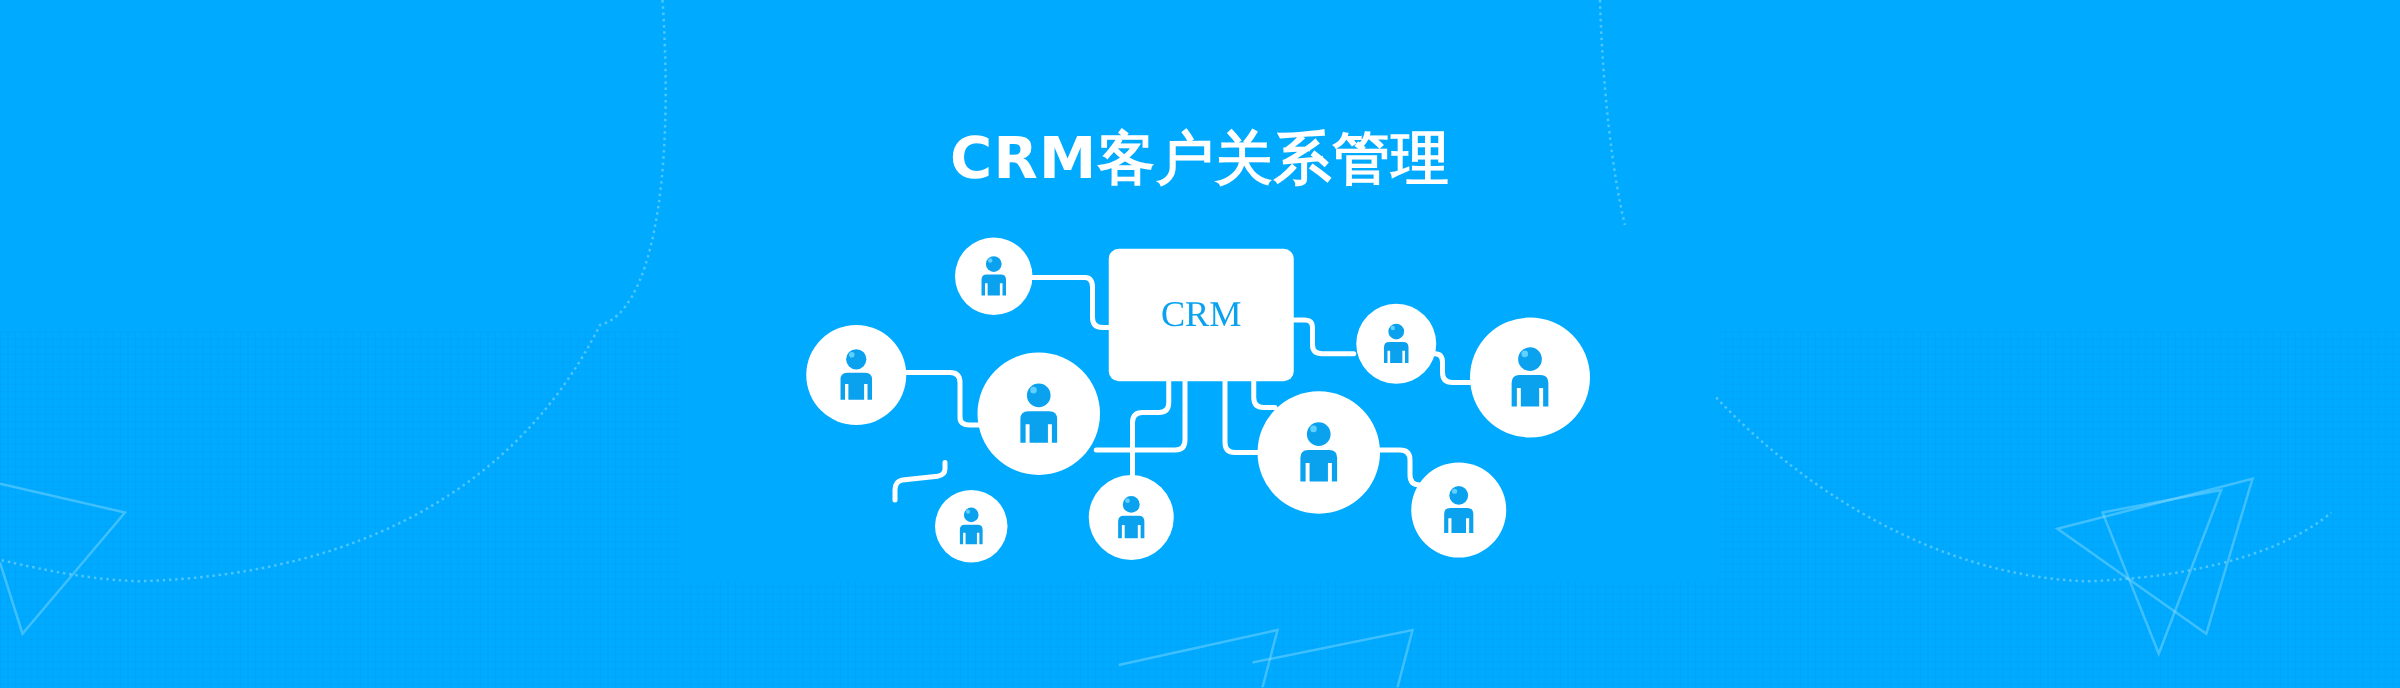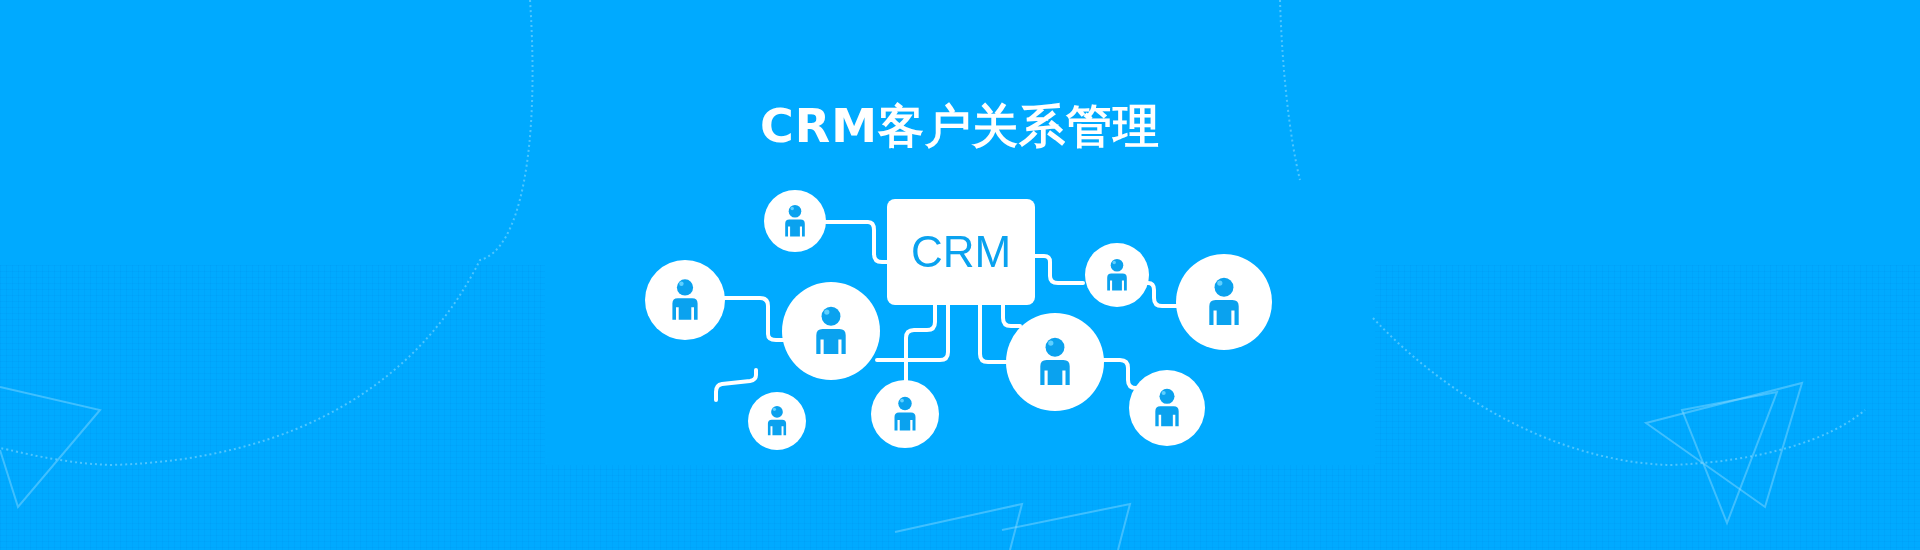--- a/index.html
+++ b/index.html
@@ -26,22 +26,22 @@
       letter-spacing: 1px;
       font-family: "DejaVu Sans", "Liberation Sans", sans-serif;
     }
     .diagram { position: absolute; left: 0; top: 0; width: 1920px; height: 550px; }
     .hub {
       position: absolute; left: 887px; top: 199px; width: 148px; height: 106px;
       background: #ffffff; border-radius: 8px;
       display: flex; align-items: center; justify-content: center;
     }
     .hub-label {
-      color: #0aa2ef; font-size: 44px; font-weight: normal;
-      font-family: Liberation Sans, sans-serif;
+      color: #0aa2ef; font-size: 29px; font-weight: normal;
+      font-family: Liberation Serif, serif;
       letter-spacing: 0px;
     }
     .node {
       position: absolute; background: #ffffff; border-radius: 50%;
       display: flex; align-items: center; justify-content: center;
     }
     .node svg { display: block; }
   </style>
 </head>
 <body>

